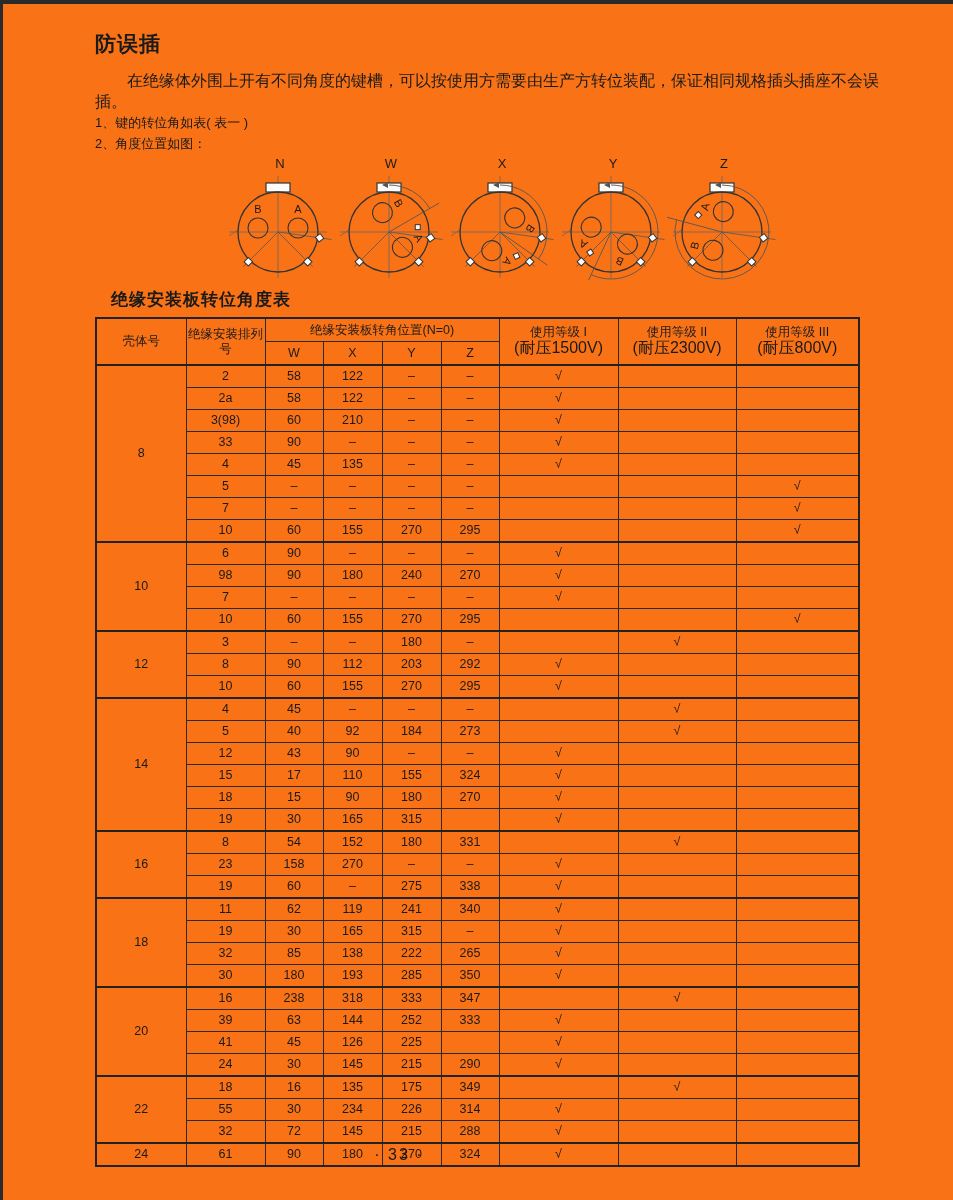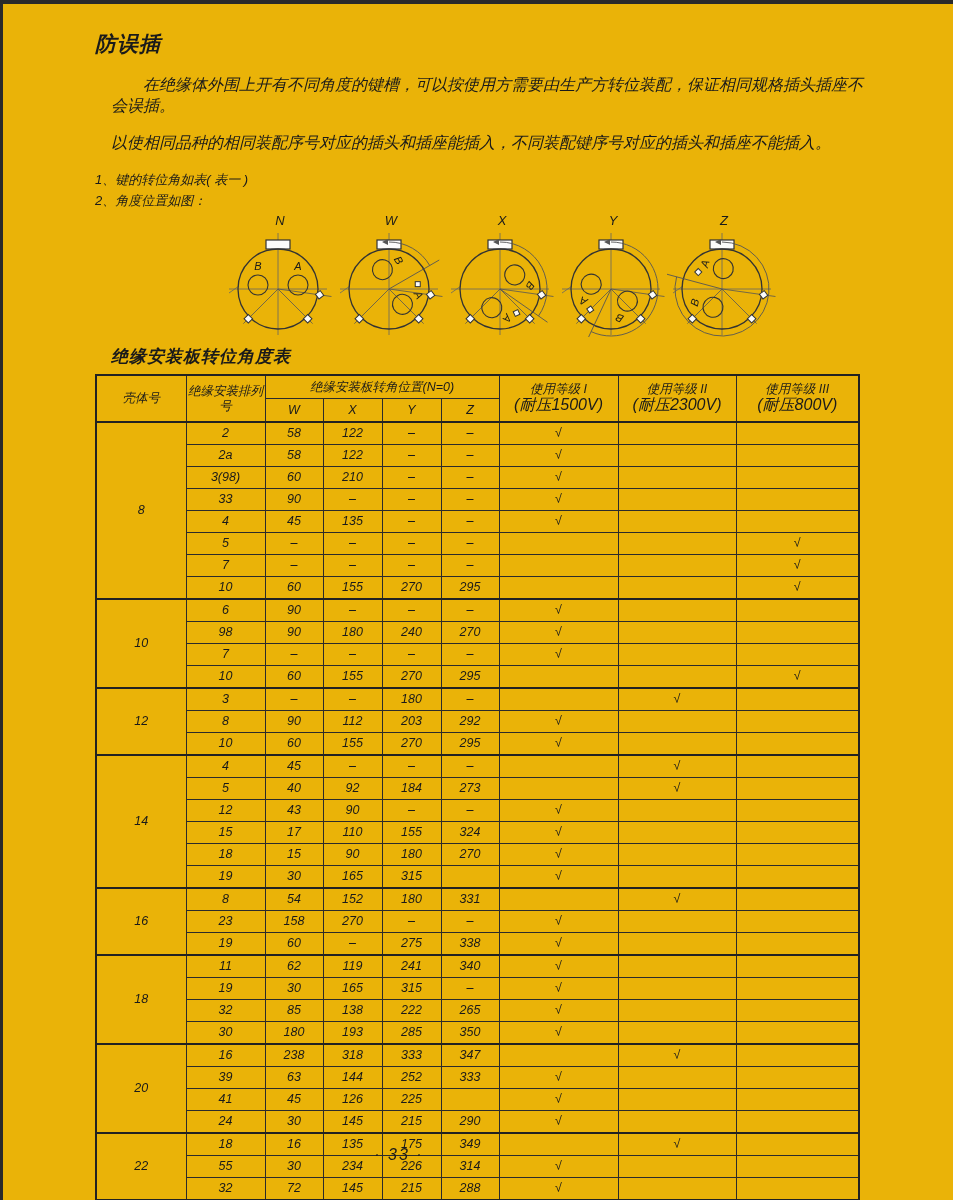--- a/index.html
+++ b/index.html
@@ -1,30 +1,29 @@
 <!DOCTYPE html>
 <html><head>
 <meta charset="utf-8">
 <style>
   html,body{margin:0;padding:0;background:#d8d8d8;}
   .page{
     position:relative;
     width:953px;height:1200px;
-    background:#eab308;
+    background:#f97316;
     font-family:"Liberation Sans", sans-serif;
     color:#1a1a1a;
     overflow:hidden;
     margin:0 auto;
-    font-style:italic;
   }
   .edge-top{position:absolute;top:0;left:0;width:100%;height:4px;background:#2a2a2a;}
   .edge-left{position:absolute;top:0;left:0;width:3px;height:100%;background:#2a2a2a;}
   .content{position:absolute;left:95px;top:0;width:790px;}
   .doc-title{font-size:21px;font-weight:bold;margin:30px 0 12px 0;letter-spacing:1px;}
-  .intro p{margin:16px;font-size:16px;line-height:21px;}
+  .intro p{margin:0;font-size:16px;line-height:21px;}
   .intro p.first{text-indent:2em;}
   .list-line{font-size:13px;line-height:21px;}
   .diagrams{display:flex;margin-left:128px;margin-top:2px;height:124px;}
   .diagram{width:111px;height:124px;position:relative;}
   .diagram svg{display:block;font-family:inherit;}
   .table-title{font-size:17px;font-weight:bold;margin:8px 0 6px 16px;letter-spacing:1px;}
   table.angle{border-collapse:collapse;table-layout:fixed;width:763px;border:2px solid #222;}
   table.angle th, table.angle td{
     border:1px solid #2b2b2b;
     text-align:center;vertical-align:middle;
@@ -44,21 +43,20 @@
 
 <div class="page">
   <div class="edge-top"></div>
   <div class="edge-left"></div>
 
   <div class="content">
     <div class="doc-title">防误插</div>
 
     <div class="intro">
       <p class="first">在绝缘体外围上开有不同角度的键槽，可以按使用方需要由生产方转位装配，保证相同规格插头插座不会误插。</p>
-      <p>以使相同品种的相同装配序号对应的插头和插座能插入，不同装配键序号对应的插头和插座不能插入。</p>
     </div>
 
     <div class="list-line">1、键的转位角如表( 表一 )</div>
     <div class="list-line">2、角度位置如图：</div>
 
     <div class="diagrams">
         <div class="diagram">
           <svg viewBox="0 0 111 124" width="111" height="124">
             <text x="57" y="12" text-anchor="middle" font-size="13" fill="#1a1a1a">N</text>
             <line x1="55" y1="20" x2="55" y2="122" stroke="#666" stroke-width="0.8"></line>

